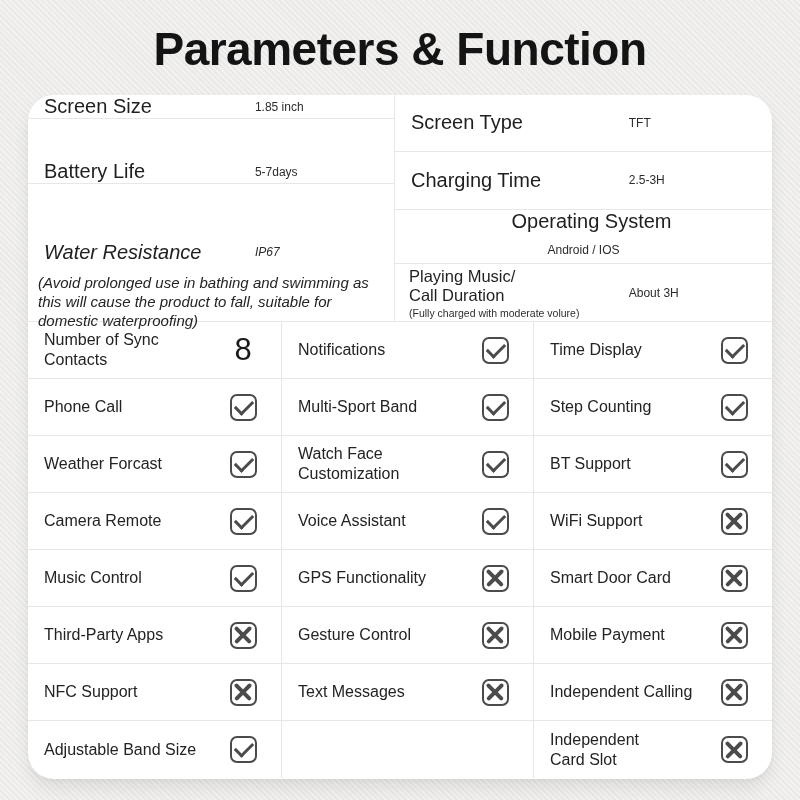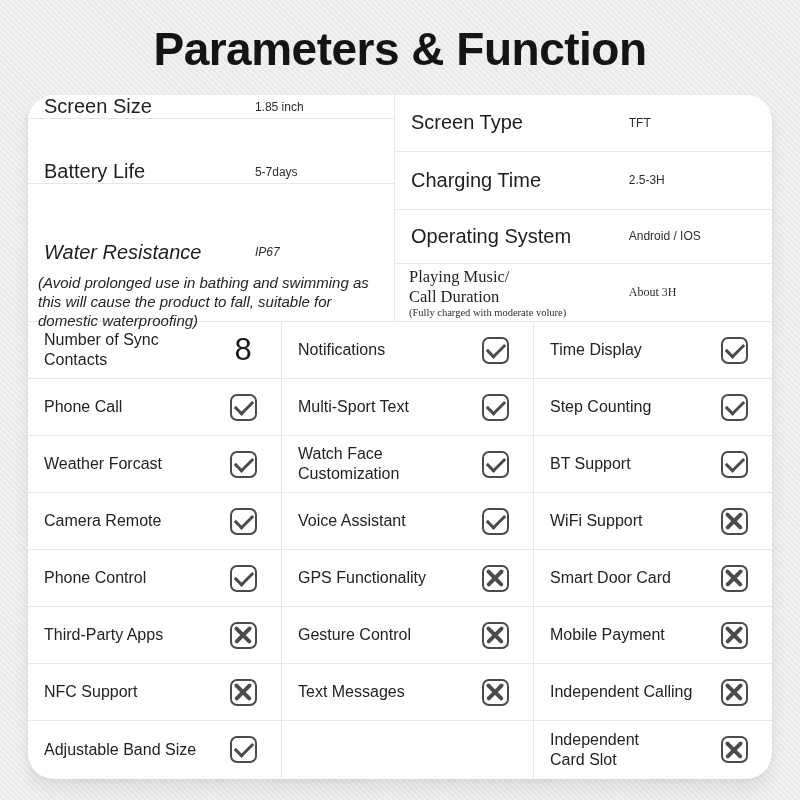--- a/index.html
+++ b/index.html
@@ -26,29 +26,29 @@
   .card{
     position:absolute;left:28px;top:95px;width:744px;height:684px;
     background:#ffffff;border-radius:26px;overflow:hidden;
     box-shadow:0 10px 16px rgba(0,0,0,.07), 0 2px 4px rgba(0,0,0,.04);
   }
   
   .specs{display:flex;height:227px;border-bottom:1px solid var(--div);}
   .spec-col{display:flex;flex-direction:column;}
   .spec-col.left{width:367px;border-right:1px solid var(--div);gap:41px;}
   .spec-col.right{flex:1;}
-  .h57{height:57px;} .h58{height:58px;} .h55{height:55px;} .h112{height:112px;}
+  .h57{height:57px;} .h58{height:58px;} .h55{height:55px;flex-direction:column;} .h112{height:112px;}
   .bb{border-bottom:1px solid var(--div);}
   .spec-row{display:flex;align-items:center;}
   .spec-label{flex:0 0 62%;padding-left:16px;font-size:20px;color:var(--ink);}
   .spec-value{font-size:12px;color:#2c2c2c;}
   .water{display:flex;flex-direction:column;padding-top:8px;font-style:italic;}
   .water .spec-row{height:38px;}
   .water-note{padding:2px 6px 0 10px;font-size:15px;line-height:1.27;color:#242424;}
-  .music{height:57px;font-family:Liberation Serif, serif;}
+  .music{height:57px;}
   .music-left{flex:0 0 62%;padding-left:14px;display:flex;flex-direction:column;justify-content:center;}
   .music-label{font-size:16.5px;line-height:1.18;color:var(--ink);white-space:pre-line;}
   .music-note{font-size:10.5px;color:#2e2e2e;margin-top:1px;}
   
   .features{display:grid;grid-template-columns:253px 252px 239px;grid-auto-rows:57px;}
   .fcell{display:flex;align-items:center;padding:0 23px 0 16px;border-bottom:1px solid var(--div);}
   .fcell.c1,.fcell.c2{border-left:1px solid var(--div);}
   .fcell.rlast{border-bottom:none;}
   .flabel{flex:1;font-size:16px;color:#232323;line-height:1.22;white-space:pre-line;padding-right:6px;}
   .fstat{flex:0 0 30px;display:flex;justify-content:center;align-items:center;}
@@ -140,21 +140,21 @@
           </span>
       </div>
 
       <div class="fcell c0">
         <span class="flabel">Phone Call</span>
         <span class="fstat">
             <span class="cb" data-state="check"></span>
           </span>
       </div>
       <div class="fcell c1">
-        <span class="flabel">Multi-Sport Text</span>
+        <span class="flabel">Multi-Sport Band</span>
         <span class="fstat">
             <span class="cb" data-state="check"></span>
           </span>
       </div>
       <div class="fcell c2">
         <span class="flabel">Step Counting</span>
         <span class="fstat">
             <span class="cb" data-state="check"></span>
           </span>
       </div>
@@ -192,21 +192,21 @@
           </span>
       </div>
       <div class="fcell c2">
         <span class="flabel">WiFi Support</span>
         <span class="fstat">
             <span class="cb" data-state="cross"></span>
           </span>
       </div>
 
       <div class="fcell c0">
-        <span class="flabel">Phone Control</span>
+        <span class="flabel">Music Control</span>
         <span class="fstat">
             <span class="cb" data-state="check"></span>
           </span>
       </div>
       <div class="fcell c1">
         <span class="flabel">GPS Functionality</span>
         <span class="fstat">
             <span class="cb" data-state="cross"></span>
           </span>
       </div>

